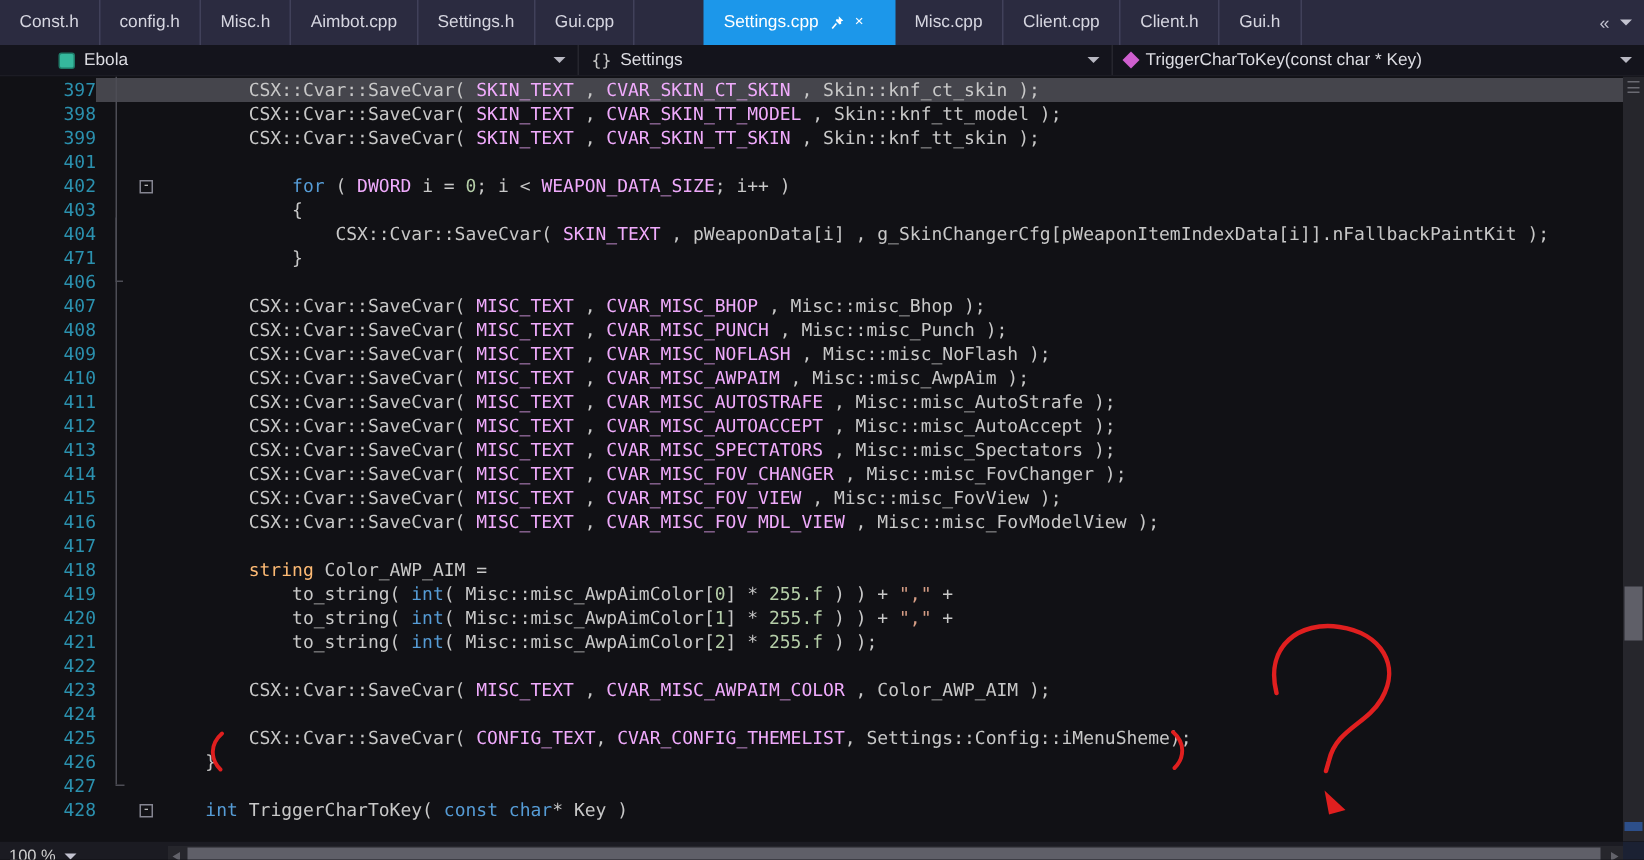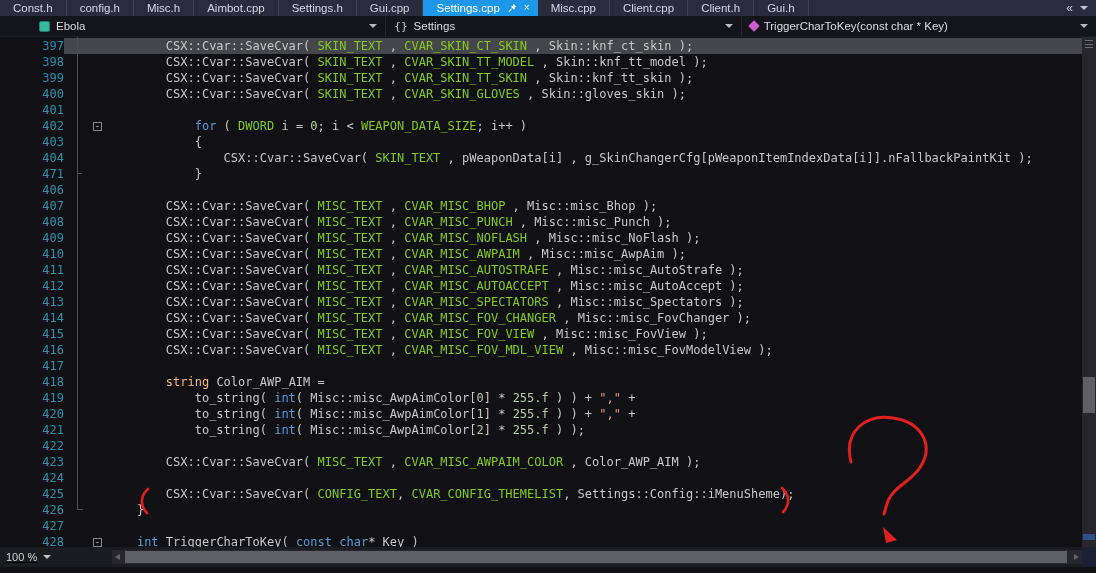--- a/index.html
+++ b/index.html
@@ -1,25 +1,25 @@
 <!DOCTYPE html>
 <html><head>
 <meta charset="utf-8">
 <style>
   * { margin:0; padding:0; box-sizing:border-box; }
   html,body { width:1096px; height:573px; overflow:hidden; background:#111115;
               font-family:"Liberation Sans", sans-serif; }
   .app { position:relative; width:1096px; height:573px; background:#111115; }
 
   
-  .tab-bar { height:16px; background:#2b2b40; display:flex; align-items:stretch; }
+  .tab-bar { height:30px; background:#2b2b40; display:flex; align-items:stretch; }
   .tabs { display:flex; align-items:stretch; }
   .tab { display:flex; align-items:center; padding:0 13px; font-size:11.5px;
          color:#d6d6e0; border-right:1px solid #41415a; white-space:nowrap; }
-  .tab.active { background:#1c97ea; color:#fff; border-right:none; padding-right:8px; }
+  .tab.active { background:#1c97ea; color:#fff; border-right:none; padding-right:21px;margin-left:46px; }
   .tab-pin { margin-left:8px; display:flex; align-items:center; }
   .tab-close { margin-left:7px; font-size:10px; color:#fff; line-height:10px; }
   .tab-overflow { margin-left:auto; display:flex; align-items:center; gap:7px;
                   padding:0 8px; color:#c3c3d0; font-size:12px; }
   .caret-down { width:0; height:0; border-left:4px solid transparent;
                 border-right:4px solid transparent; border-top:4px solid #c3c3d0; }
 
   
   .nav-bar { height:21px; background:#14141c; display:flex; border-bottom:1px solid #1c1c24;padding-left:31px; }
   .nav-combo { flex:1 1 0; display:flex; align-items:center; padding:0 8px;
@@ -39,21 +39,21 @@
                 font-family:"DejaVu Sans Mono","Liberation Mono", monospace;
                 font-size:12px; line-height:16px; }
   .code-row { display:flex; height:16px; }
   .line-num { width:64px; text-align:right; color:#2b91af; flex:none; }
   .fold-col { width:44px; flex:none; display:flex; align-items:center; justify-content:flex-end; }
   .fold-box { width:9px; height:9px; margin-right:6px; border:1px solid #858591;
               color:#cfcfcf; font-size:9px; line-height:7px; text-align:center;
               background:#111115; }
   .code-text { flex:1 1 auto; white-space:pre; }
   .code-row.hl .fold-col, .code-row.hl .code-text { background:#45454c; }
-  .tok-p { color:#c8c8c8; } .tok-m { color:#84cc16; } .tok-k { color:#569cd6;text-align:right; }
+  .tok-p { color:#c8c8c8; } .tok-m { color:#f0abfc; } .tok-k { color:#569cd6;text-align:right; }
   .tok-t { color:#fdba74; } .tok-n { color:#b5cea8; } .tok-s { color:#d69d85; }
 
   .outline-guide { position:absolute; width:1px; background:#4d4d55; left:77px; }
   .outline-fn   { top:0; height:472px; }
   .outline-fn-tick  { position:absolute; left:77px; top:472px; width:6px; height:1px; background:#4d4d55; }
   .outline-for  { top:94px; height:42px; }
   .outline-for-tick { position:absolute; left:77px; top:136px; width:5px; height:1px; background:#4d4d55; }
 
   
   .vscroll { position:absolute; top:0; right:0; width:14px; height:510px; background:#26262c; }
@@ -163,25 +163,20 @@
           <span class="line-num">398</span>
           <span class="fold-col"></span>
           <span class="code-text"><span class="tok-p">        CSX::Cvar::SaveCvar( </span><span class="tok-m">SKIN_TEXT</span><span class="tok-p"> , </span><span class="tok-m">CVAR_SKIN_TT_MODEL</span><span class="tok-p"> , Skin::knf_tt_model );</span></span>
         </div>
         <div class="code-row">
           <span class="line-num">399</span>
           <span class="fold-col"></span>
           <span class="code-text"><span class="tok-p">        CSX::Cvar::SaveCvar( </span><span class="tok-m">SKIN_TEXT</span><span class="tok-p"> , </span><span class="tok-m">CVAR_SKIN_TT_SKIN</span><span class="tok-p"> , Skin::knf_tt_skin );</span></span>
         </div>
         <div class="code-row">
-          <span class="line-num">400</span>
-          <span class="fold-col"></span>
-          <span class="code-text"><span class="tok-p">        CSX::Cvar::SaveCvar( </span><span class="tok-m">SKIN_TEXT</span><span class="tok-p"> , </span><span class="tok-m">CVAR_SKIN_GLOVES</span><span class="tok-p"> , Skin::gloves_skin );</span></span>
-        </div>
-        <div class="code-row">
           <span class="line-num">401</span>
           <span class="fold-col"></span>
           <span class="code-text"></span>
         </div>
         <div class="code-row">
           <span class="line-num">402</span>
           <span class="fold-col">
             <span class="fold-box">-</span>
           </span>
           <span class="code-text"><span class="tok-p">            </span><span class="tok-k">for</span><span class="tok-p"> ( </span><span class="tok-m">DWORD</span><span class="tok-p"> i = </span><span class="tok-n">0</span><span class="tok-p">; i &lt; </span><span class="tok-m">WEAPON_DATA_SIZE</span><span class="tok-p">; i++ )</span></span>

